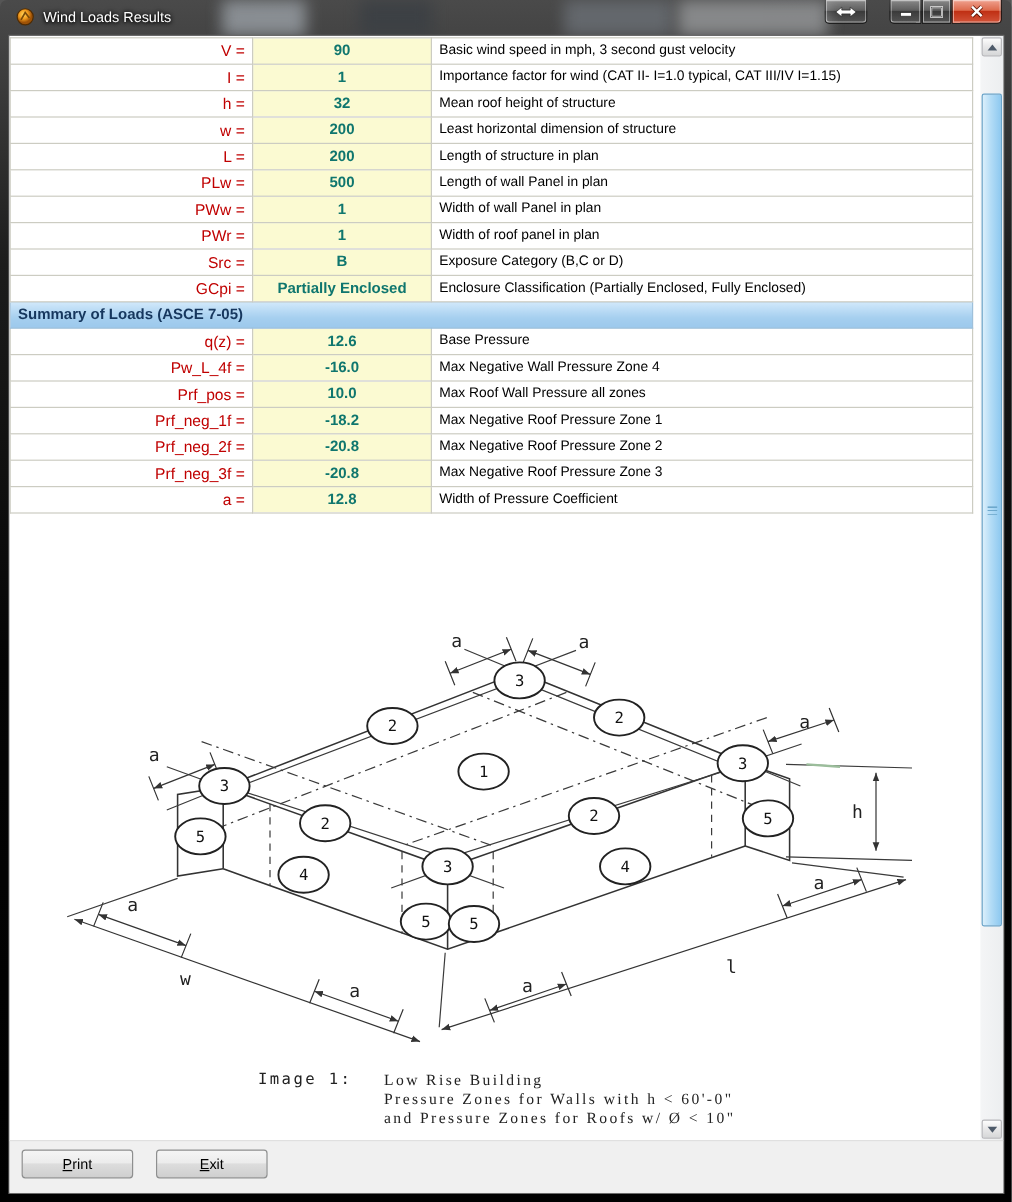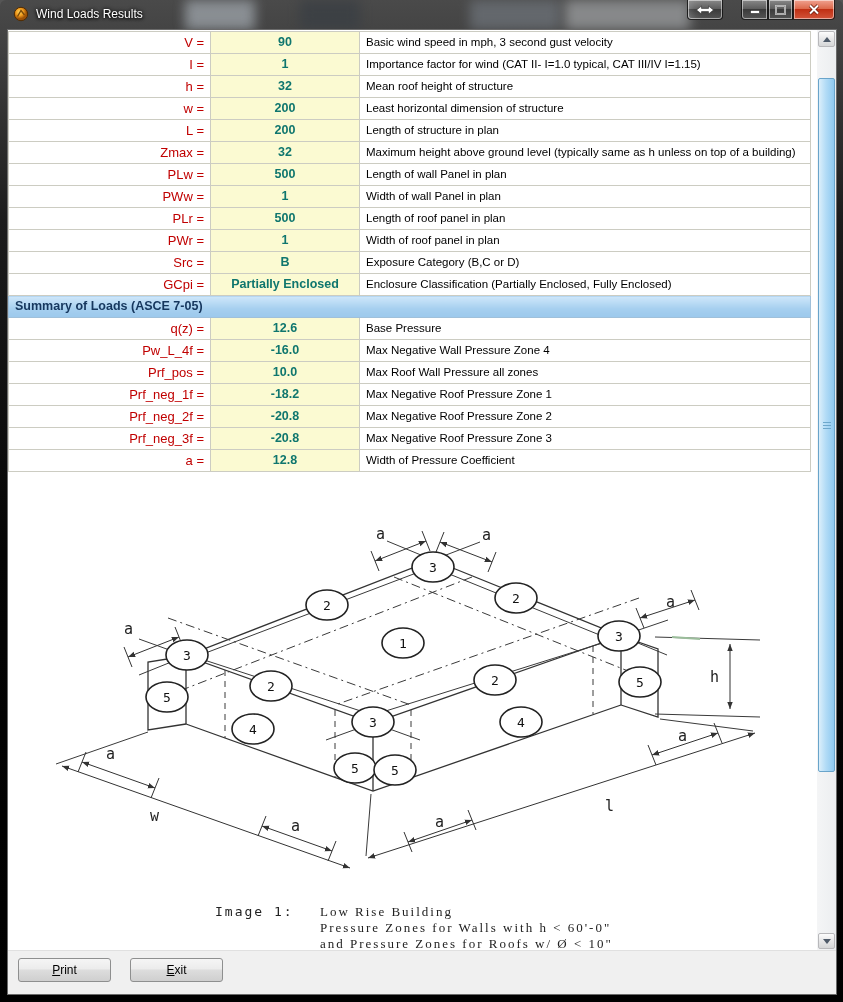--- a/index.html
+++ b/index.html
@@ -39,21 +39,21 @@
   .ln{stroke:#333;fill:none;stroke-width:1.3;}
   .ln-thin{stroke:#3a3a3a;fill:none;stroke-width:1;}
   .dashdot{stroke:#3a3a3a;fill:none;stroke-width:1;stroke-dasharray:9 4 2 4;}
   .wdash{stroke:#3a3a3a;fill:none;stroke-width:1;stroke-dasharray:6 5;}
   .dim{stroke:#333;fill:none;stroke-width:1;}
   .zone-ell{fill:#fff;stroke:#222;stroke-width:1.6;}
   .zone-num{font-family:"DejaVu Sans Mono",monospace;font-size:13px;fill:#111;text-anchor:middle;}
   .dimtext{font-family:"DejaVu Sans Mono",monospace;font-size:15px;fill:#222;}
   
   .caption{position:absolute;top:862px;left:207px;display:flex;font-family:"DejaVu Sans Mono",monospace;
-    font-size:13px;letter-spacing:2px;color:#222;margin-top:12px;}
+    font-size:13px;letter-spacing:2px;color:#222;}
   .cap-label{width:105px;}
   .cap-lines div{line-height:16px;font-family:Liberation Serif, serif;}
   
   .scrollbar{position:absolute;left:809px;top:0;width:19px;height:920px;background:linear-gradient(90deg,#f4f5f6,#eceef0);}
   .sb-btn{position:absolute;left:1px;width:17px;height:16px;box-sizing:border-box;border:1px solid #b8b8bb;border-radius:2px;
     background:linear-gradient(#fdfdfd,#e9e9ea 45%,#d6d7d8);display:flex;align-items:center;justify-content:center;}
   .sb-up{top:1px;} .sb-down{top:903px;}
   .tri-up{width:0;height:0;border-left:4px solid transparent;border-right:4px solid transparent;border-bottom:5px solid #4e5a69;}
   .tri-down{width:0;height:0;border-left:4px solid transparent;border-right:4px solid transparent;border-top:5px solid #4e5a69;}
   .sb-thumb{position:absolute;left:1px;top:48px;width:17px;height:694px;box-sizing:border-box;border:1px solid #69a4ca;border-radius:2px;
@@ -144,38 +144,28 @@
               <td class="lbl">w =</td>
               <td class="val">200</td>
               <td class="desc">Least horizontal dimension of structure</td>
             </tr>
             <tr>
               <td class="lbl">L =</td>
               <td class="val">200</td>
               <td class="desc">Length of structure in plan</td>
             </tr>
             <tr>
-              <td class="lbl">Zmax =</td>
-              <td class="val">32</td>
-              <td class="desc">Maximum height above ground level (typically same as h unless on top of a building)</td>
-            </tr>
-            <tr>
               <td class="lbl">PLw =</td>
               <td class="val">500</td>
               <td class="desc">Length of wall Panel in plan</td>
             </tr>
             <tr>
               <td class="lbl">PWw =</td>
               <td class="val">1</td>
               <td class="desc">Width of wall Panel in plan</td>
-            </tr>
-            <tr>
-              <td class="lbl">PLr =</td>
-              <td class="val">500</td>
-              <td class="desc">Length of roof panel in plan</td>
             </tr>
             <tr>
               <td class="lbl">PWr =</td>
               <td class="val">1</td>
               <td class="desc">Width of roof panel in plan</td>
             </tr>
             <tr>
               <td class="lbl">Src =</td>
               <td class="val">B</td>
               <td class="desc">Exposure Category (B,C or D)</td>

